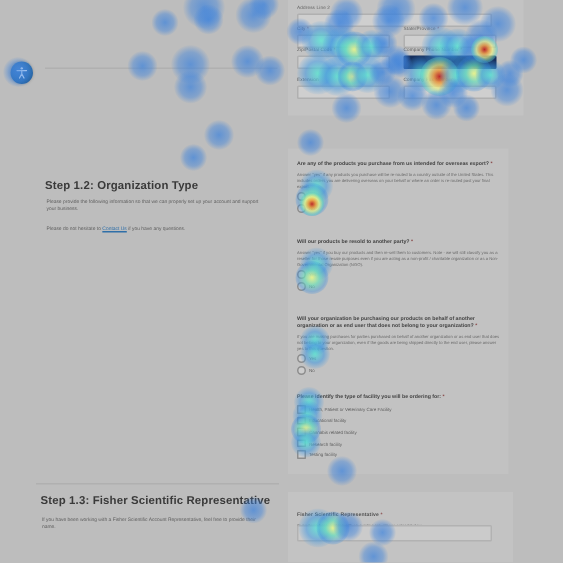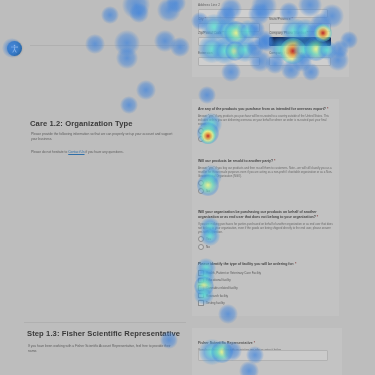--- a/index.html
+++ b/index.html
@@ -133,21 +133,21 @@
   <div class="hr" style="left:30px;top:45px;width:155px;"></div>
 
   <div id="a11y">
     <svg viewBox="0 0 24 24" aria-hidden="true">
       <circle cx="12" cy="4.2" r="2.1" fill="#ffffff"></circle>
       <path d="M3.6 8.2 L20.4 8.2" stroke="#ffffff" stroke-width="2.1" stroke-linecap="round"></path>
       <path d="M12 8.2 L12 14 M12 14 L8 21.5 M12 14 L16 21.5" stroke="#ffffff" stroke-width="2.1" stroke-linecap="round" fill="none"></path>
     </svg>
   </div>
 
-  <div class="step-title" style="left:30px;top:119px;">Care 1.2: Organization Type</div>
+  <div class="step-title" style="left:30px;top:119px;">Step 1.2: Organization Type</div>
   <div class="step-body" style="left:31px;top:132px;">Please provide the following information so that we can properly set up your account and support your business.</div>
   <div class="step-body" style="left:31px;top:150px;">
     <span>Please do not hesitate to </span><a class="lnk" href="#">Contact Us</a><span> if you have any questions.</span>
   </div>
 
   <div class="panel" id="q-panel">
 
     <div class="q" style="top:8px;">
       <div class="q-title"><span>Are any of the products you purchase from us intended for overseas export?</span> <span class="req">*</span></div>
       <div class="q-help">Answer "yes" if any products you purchase will be re-routed to a country outside of the United States. This includes orders you are delivering overseas on your behalf or where an order is re-routed past your final export.</div>

